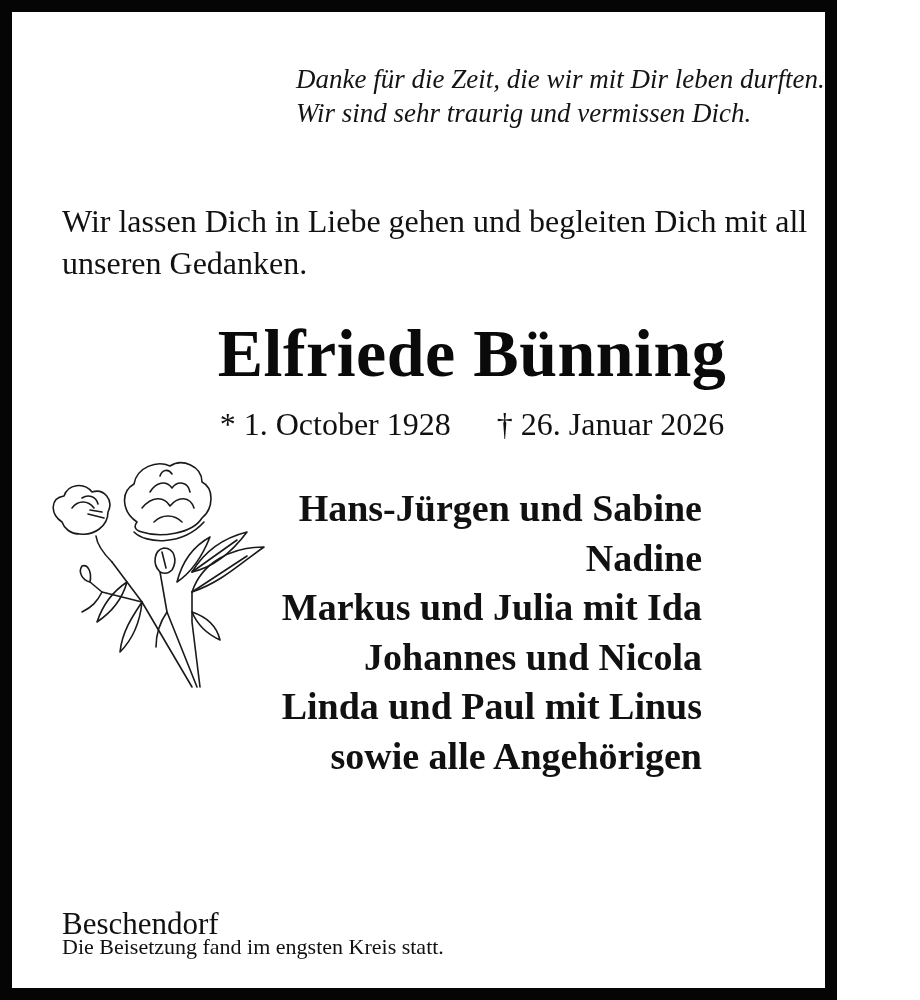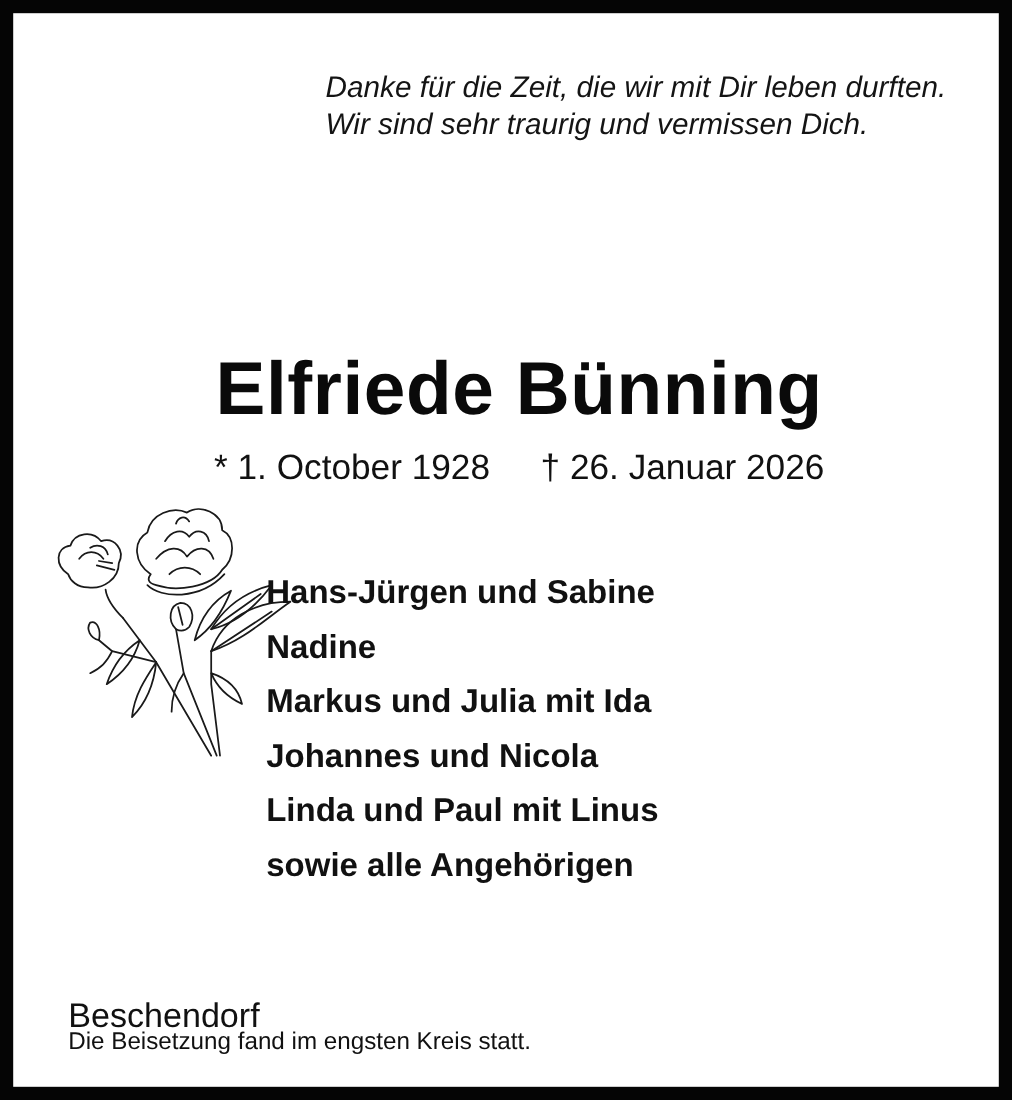--- a/index.html
+++ b/index.html
@@ -1,23 +1,23 @@
 <!DOCTYPE html>
 <html><head>
 <meta charset="utf-8">
 <style>
   html, body { margin: 0; padding: 0; background: #ffffff; }
   body { width: 920px; height: 1000px; overflow: hidden; }
   .frame {
     position: absolute; left: 0; top: 0;
-    width: 920px; height: 1000px;
+    width: 837px; height: 1000px;
     box-sizing: border-box;
     border: 12px solid #050505;
     background: #ffffff;
-    font-family: Liberation Sans, sans-serif;
+    font-family: Liberation Serif, serif;
     color: #111111;
   }
   .motto {
     position: absolute; left: 284px; top: 50px;
     font-style: italic; font-size: 27px; line-height: 34px;
     color: #141414;
   }
   .motto div { white-space: nowrap; }
   .intro {
     position: absolute; left: 50px; top: 188px; width: 830px;
@@ -30,22 +30,22 @@
   }
   .dates {
     position: absolute; left: 0; top: 392px; width: 920px;
     text-align: center; font-size: 32px; line-height: 40px; color: #111;
   }
   .dates span.gap { display: inline-block; width: 46px; }
   .flower {
     position: absolute; left: 30px; top: 440px; width: 230px; height: 240px;
   }
   .family {
-    position: absolute; left: 230px; top: 502px; width: 460px;
-    text-align: left; font-weight: bold; font-size: 30px; line-height: 49.5px;
+    position: absolute; left: 230px; top: 472px; width: 460px;
+    text-align: right; font-weight: bold; font-size: 38px; line-height: 49.5px;
     color: #111;
   }
   .family div { white-space: nowrap; }
   .place {
     position: absolute; left: 50px; top: 853px;
     font-size: 31px; line-height: 40px; color: #111; margin-top: 39px;
   }
   .burial {
     position: absolute; left: 50px; top: 915px;
     font-size: 22px; line-height: 40px; color: #111; white-space: nowrap;
@@ -54,20 +54,21 @@
 </head>
 <body>
 
 <div class="frame">
 
   <div class="motto">
     <div>Danke für die Zeit, die wir mit Dir leben durften.</div>
     <div>Wir sind sehr traurig und vermissen Dich.</div>
   </div>
 
+  <div class="intro">Wir lassen Dich in Liebe gehen und begleiten Dich mit all unseren Gedanken.</div>
 
   <div class="name">Elfriede Bünning</div>
 
   <div class="dates">
     <span>* 1. October 1928</span><span class="gap"></span><span>† 26. Januar 2026</span>
   </div>
 
   <div class="flower">
     <svg width="230" height="240" viewBox="0 0 230 240" fill="none" stroke="#1a1a1a" stroke-width="1.6" stroke-linecap="round" stroke-linejoin="round">
 

